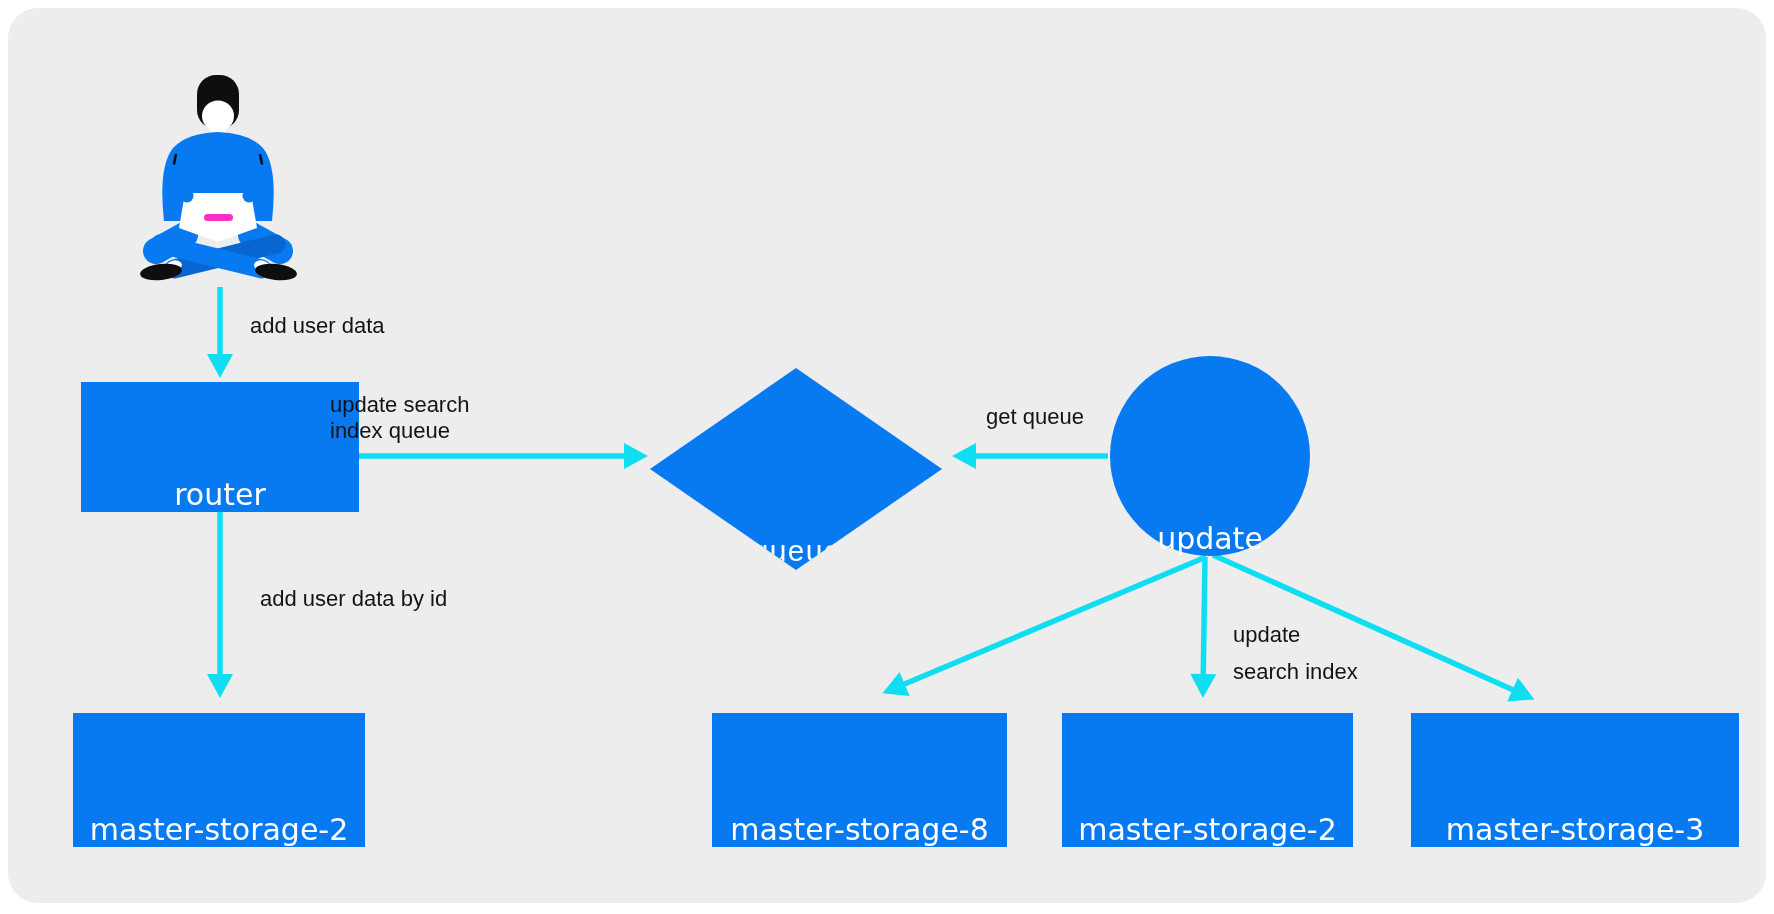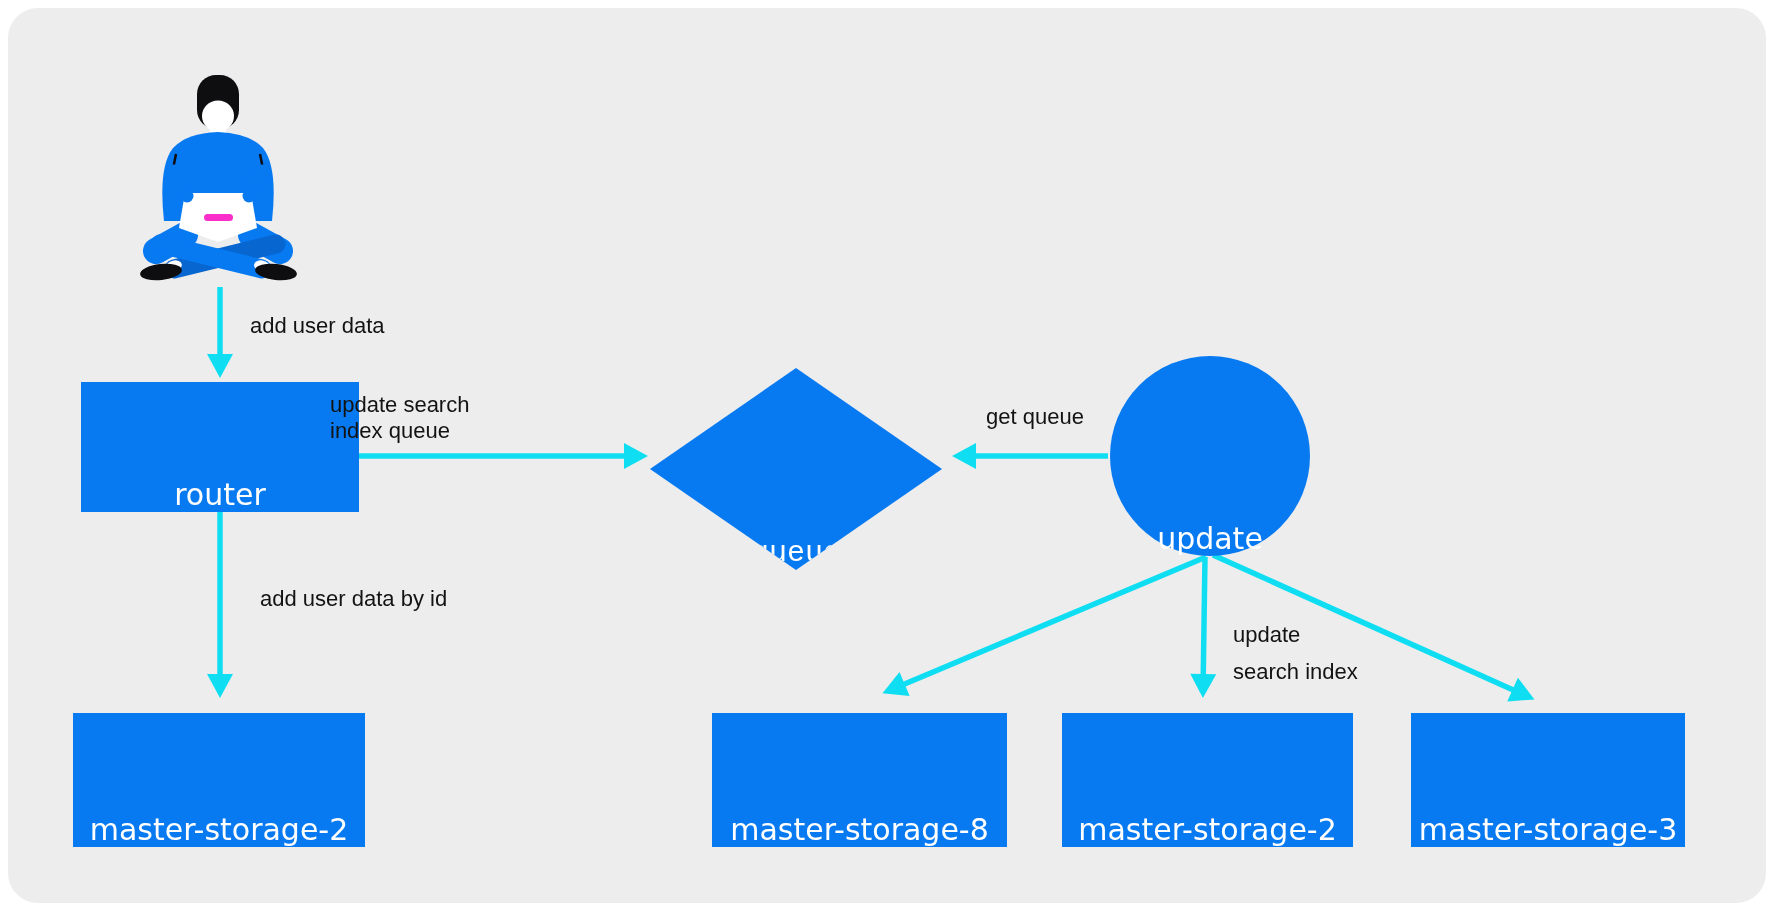--- a/index.html
+++ b/index.html
@@ -24,21 +24,21 @@
   .node{position:absolute;display:flex;align-items:flex-end;justify-content:center;
         background:var(--blue);color:var(--node-text);z-index:3;
         font-family:"DejaVu Sans",sans-serif;font-size:30px;font-weight:400;}
   .node-router{left:81px;top:382px;width:278px;height:130px;}
   .node-queue{left:650px;top:368px;width:292px;height:202px;
               clip-path:polygon(50% 0,100% 50%,50% 100%,0 50%);font-family:Liberation Mono, monospace;}
   .node-worker{left:1110px;top:356px;width:200px;height:200px;border-radius:50%;}
   .node-storage-left{left:73px;top:713px;width:292px;height:134px;}
   .node-storage-1{left:712px;top:713px;width:295px;height:134px;}
   .node-storage-2{left:1062px;top:713px;width:291px;height:134px;}
-  .node-storage-3{left:1411px;top:713px;width:274px;height:134px;}
+  .node-storage-3{left:1411px;top:713px;width:328px;height:134px;}
   .edge-label{position:absolute;z-index:4;color:var(--label);font-weight:400;
               font-size:22px;white-space:nowrap;line-height:34px;}
   .lbl-add-user-data{left:250px;top:309px;}
   .lbl-update-task{left:330px;top:392px;width:340px;line-height:26px;}
   .lbl-update-task span{display:block;}
   .lbl-get-task{left:986px;top:400px;}
   .lbl-add-by-id{left:260px;top:582px;}
   .lbl-update-index{left:1233px;top:616px;line-height:37px;}
   .lbl-update-index span{display:block;}
 </style>

